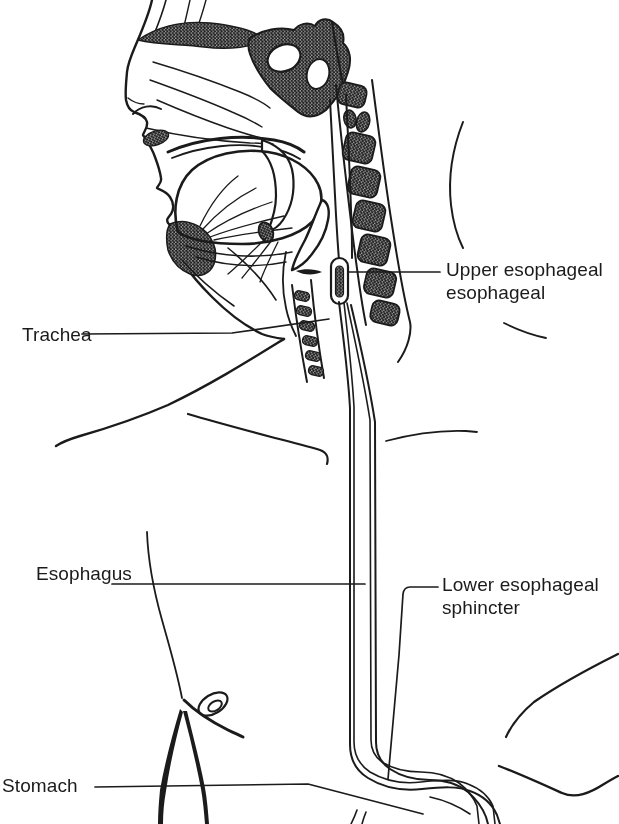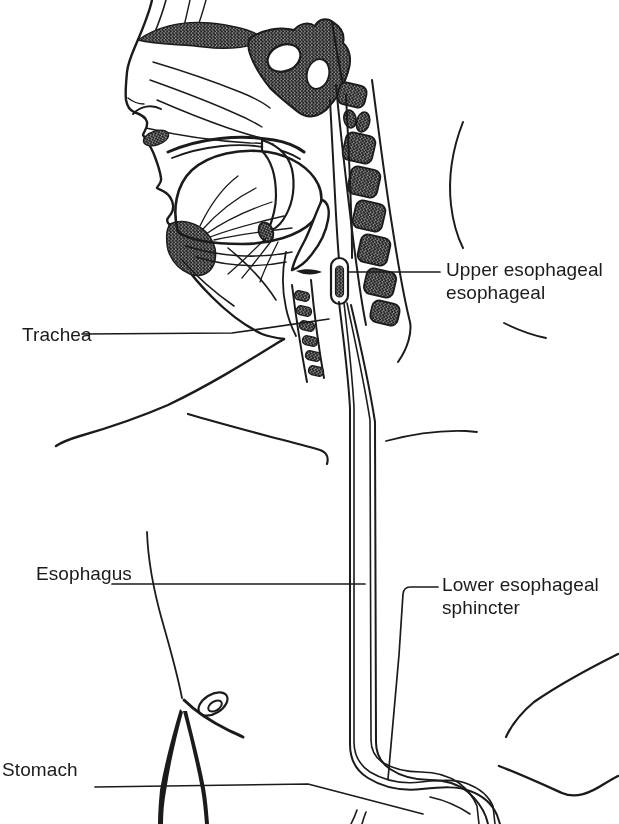--- a/index.html
+++ b/index.html
@@ -7,21 +7,21 @@
     position:relative;width:619px;height:824px;background:#ffffff;
     font-family:"Liberation Sans", sans-serif;overflow:hidden;
   }
   #art{position:absolute;left:0;top:0;}
   .lbl{
     position:absolute;color:#1b1b1b;font-size:19px;line-height:23px;
     letter-spacing:0.1px;white-space:normal;
   }
   #lbl-trachea{left:2px;top:323px;margin-left:20px;}
   #lbl-esophagus{left:2px;top:562px;margin-left:34px;}
-  #lbl-stomach{left:2px;top:758px;}
+  #lbl-stomach{left:2px;top:774px;}
   #lbl-ues{left:446px;top:258px;width:168px;}
   #lbl-les{left:442px;top:573px;width:168px;}
 </style>
 </head>
 <body>
 
 <div id="stage">
 
 <svg id="art" width="619" height="824" viewBox="0 0 619 824" fill="none" stroke="#1b1b1b" stroke-linecap="round" stroke-linejoin="round">
   <defs>

